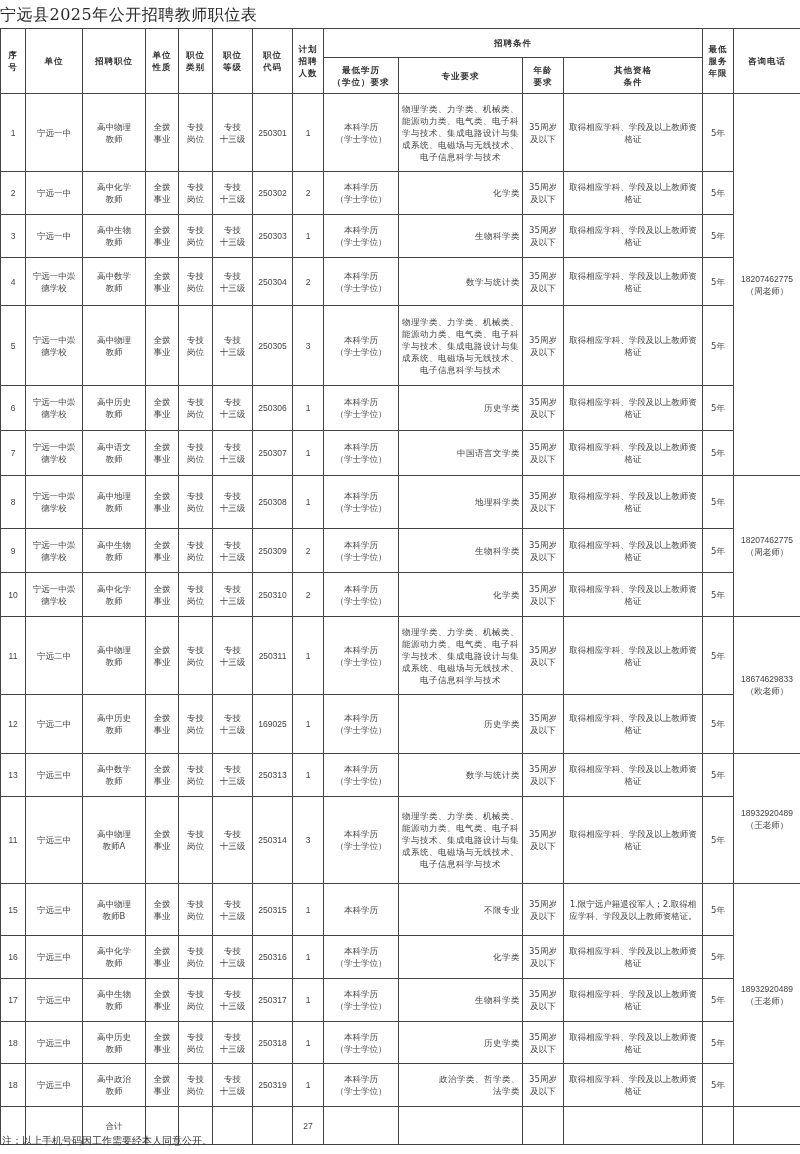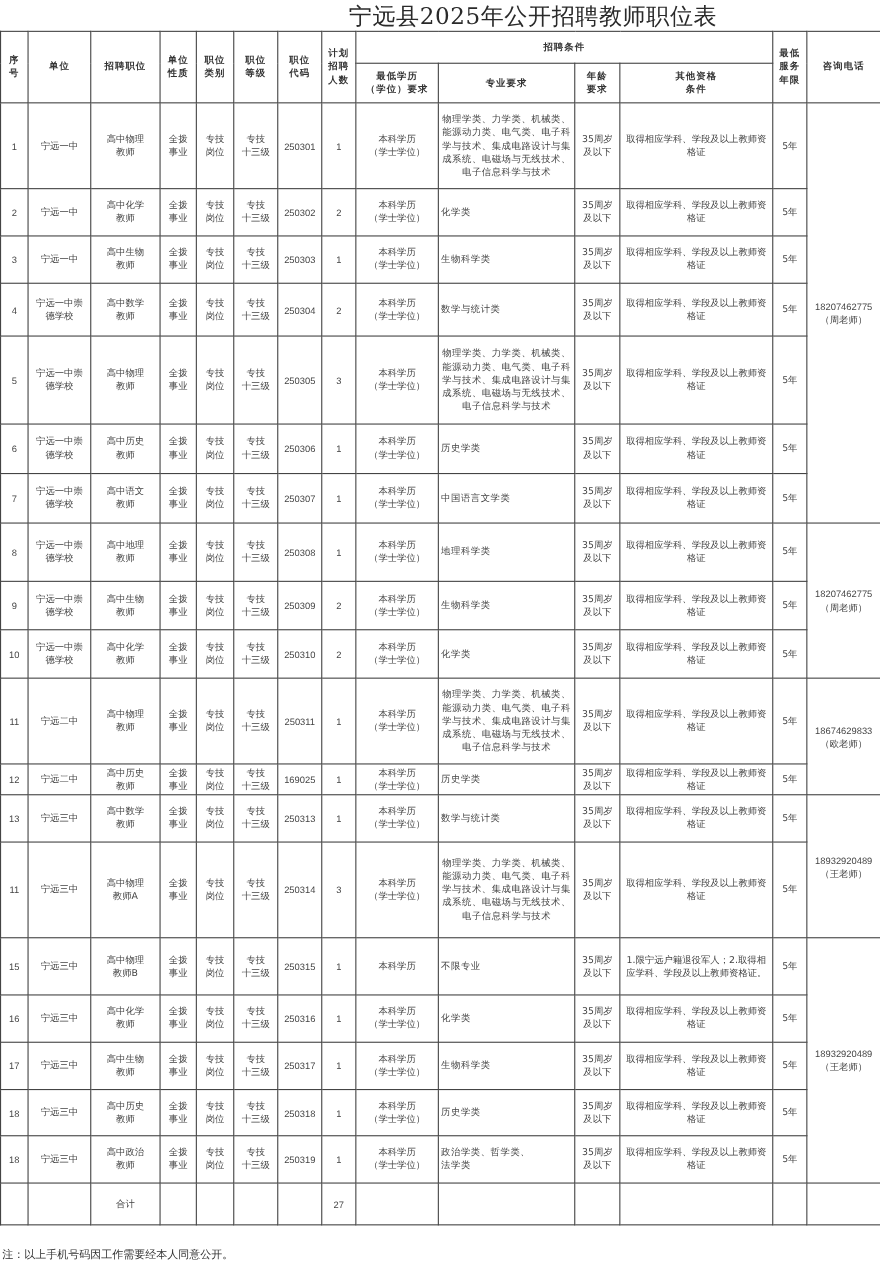--- a/index.html
+++ b/index.html
@@ -1,29 +1,29 @@
 <!DOCTYPE html>
 <html><head>
 <meta charset="utf-8">
 <style>
   html, body { margin: 0; padding: 0; background: #ffffff; }
   body { width: 800px; height: 1154px; position: relative; overflow: hidden;
          font-family: "DejaVu Sans", sans-serif; color: #3a3a3a; }
   .title { position: absolute; left: 0; top: 0; width: 652px; height: 28px;
-           text-align: right; font-family: "DejaVu Serif", serif; font-size: 21px;
+           text-align: left; font-family: "DejaVu Serif", serif; font-size: 16px;
            line-height: 30px; color: #2a2a2a; letter-spacing: 0.5px; }
   table.grid { position: absolute; left: 0; top: 28px; width: 800px;
                border-collapse: collapse; table-layout: fixed; }
   table.grid td, table.grid th { border: 1px solid #444; padding: 0 2px;
                text-align: center; vertical-align: middle; font-size: 8.5px;
                line-height: 12px; font-weight: normal; color: #444; overflow: hidden; }
   table.grid th { font-weight: bold; font-size: 8.5px; color: #333; letter-spacing: 1px; }
   td.num { font-family: "Liberation Sans", sans-serif; font-size: 10px; }
   td.major { text-align: left; padding-left: 4px; letter-spacing: 0.5px; }
-  td.major.center { text-align: left; }
+  td.major.center { text-align: right; }
   td.other { text-align: left; padding-left: 3px; }
   td.age { text-align: left; padding-left: 3px; }
   td.phone { font-family: "Liberation Sans", sans-serif; font-size: 10px; line-height: 14px; }
   td.total { font-weight: bold; font-size: 10px; color: #222; }
   .note { position: absolute; left: 2px; top: 1134px; font-size: 10px; color: #333; text-align: center; }
   .pre { white-space: pre-line; }
 </style>
 </head>
 <body>
 
@@ -317,21 +317,21 @@
         <td class="pre">本科学历
 （学士学位）</td>
         <td class="major">物理学类、力学类、机械类、能源动力类、电气类、电子科学与技术、集成电路设计与集成系统、电磁场与无线技术、电子信息科学与技术</td>
         <td class="pre age">35周岁
 及以下</td>
         <td class="other">取得相应学科、学段及以上教师资格证</td>
         <td class="">5年</td>
         <td rowspan="2" class="phone pre">18674629833
 （欧老师）</td>
       </tr>
-      <tr style="height: 28px; padding-left: 40px;">
+      <tr style="height: 59px; padding-left: 40px;">
         <td class="num">12</td>
         <td class="pre">宁远二中</td>
         <td class="pre">高中历史
 教师</td>
         <td class="pre">全拨
 事业</td>
         <td class="pre">专技
 岗位</td>
         <td class="pre">专技
 十三级</td>

